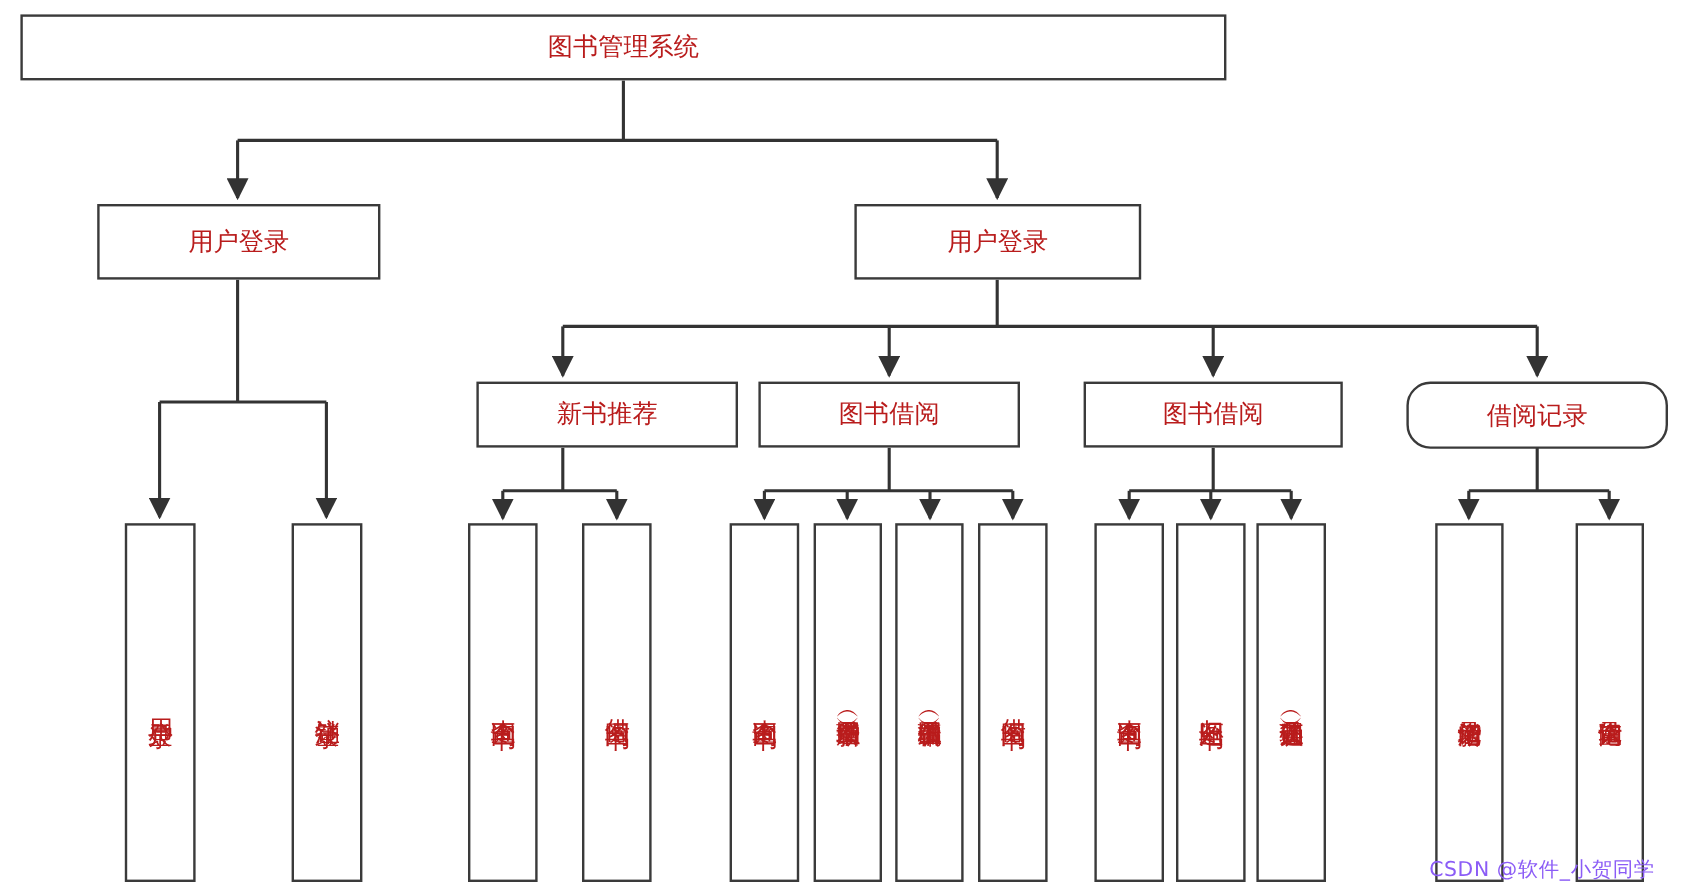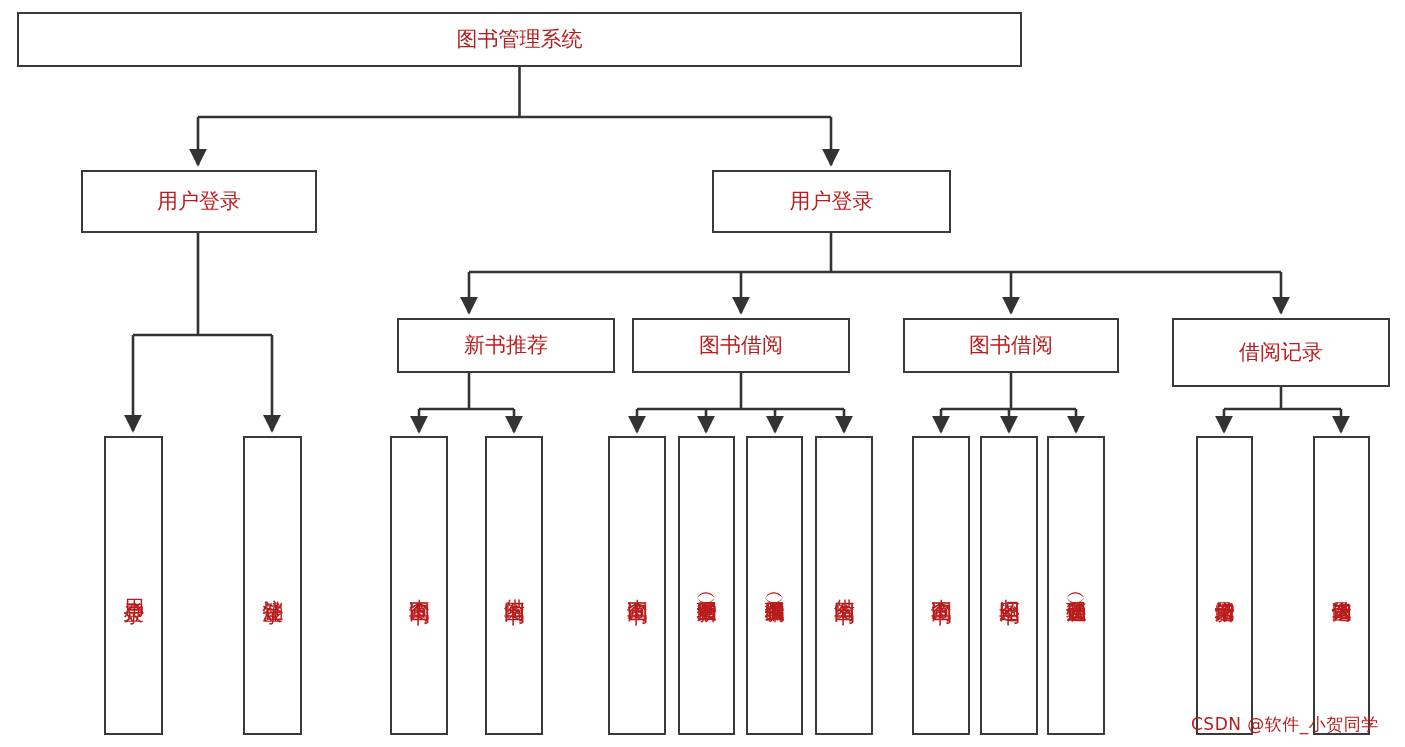--- a/index.html
+++ b/index.html
@@ -58,21 +58,21 @@
   }
   .node.vert.tight {
     font-size: 20px;
     letter-spacing: 0px;
   }
   .watermark {
     position: absolute;
     left: 1191px;
     top: 713px;
     font-size: 17px;
-    color: #b91c1c;
+    color: #8b5cf6;
     white-space: nowrap;
     letter-spacing: 0.5px;
   }
 </style>
 </head>
 <body>
 
 <div id="canvas">
 
   <svg id="wires" viewBox="0 0 1405 747" xmlns="http://www.w3.org/2000/svg">
@@ -139,21 +139,21 @@
 
   <div class="node horiz" style="left:360px; top:318px; width:218px; height:55px;margin-left:37px;">
     <span class="lbl">新书推荐</span>
   </div>
   <div class="node horiz" style="left:632px; top:318px; width:218px; height:55px;">
     <span class="lbl">图书借阅</span>
   </div>
   <div class="node horiz" style="left:903px; top:318px; width:216px; height:55px;">
     <span class="lbl">图书借阅</span>
   </div>
-  <div class="node horiz" style="left:1172px; top:318px; width:218px; height:69px;">
+  <div class="node horiz" style="left:1172px; top:318px; width:218px; height:56px;border-radius:20px;">
     <span class="lbl">借阅记录</span>
   </div>
 
   <div class="node vert" style="left:104px; top:436px; width:59px; height:299px;">
     <span class="lbl">用户登录</span>
   </div>
   <div class="node vert" style="left:243px; top:436px; width:59px; height:299px;">
     <span class="lbl">注销登录</span>
   </div>
 

